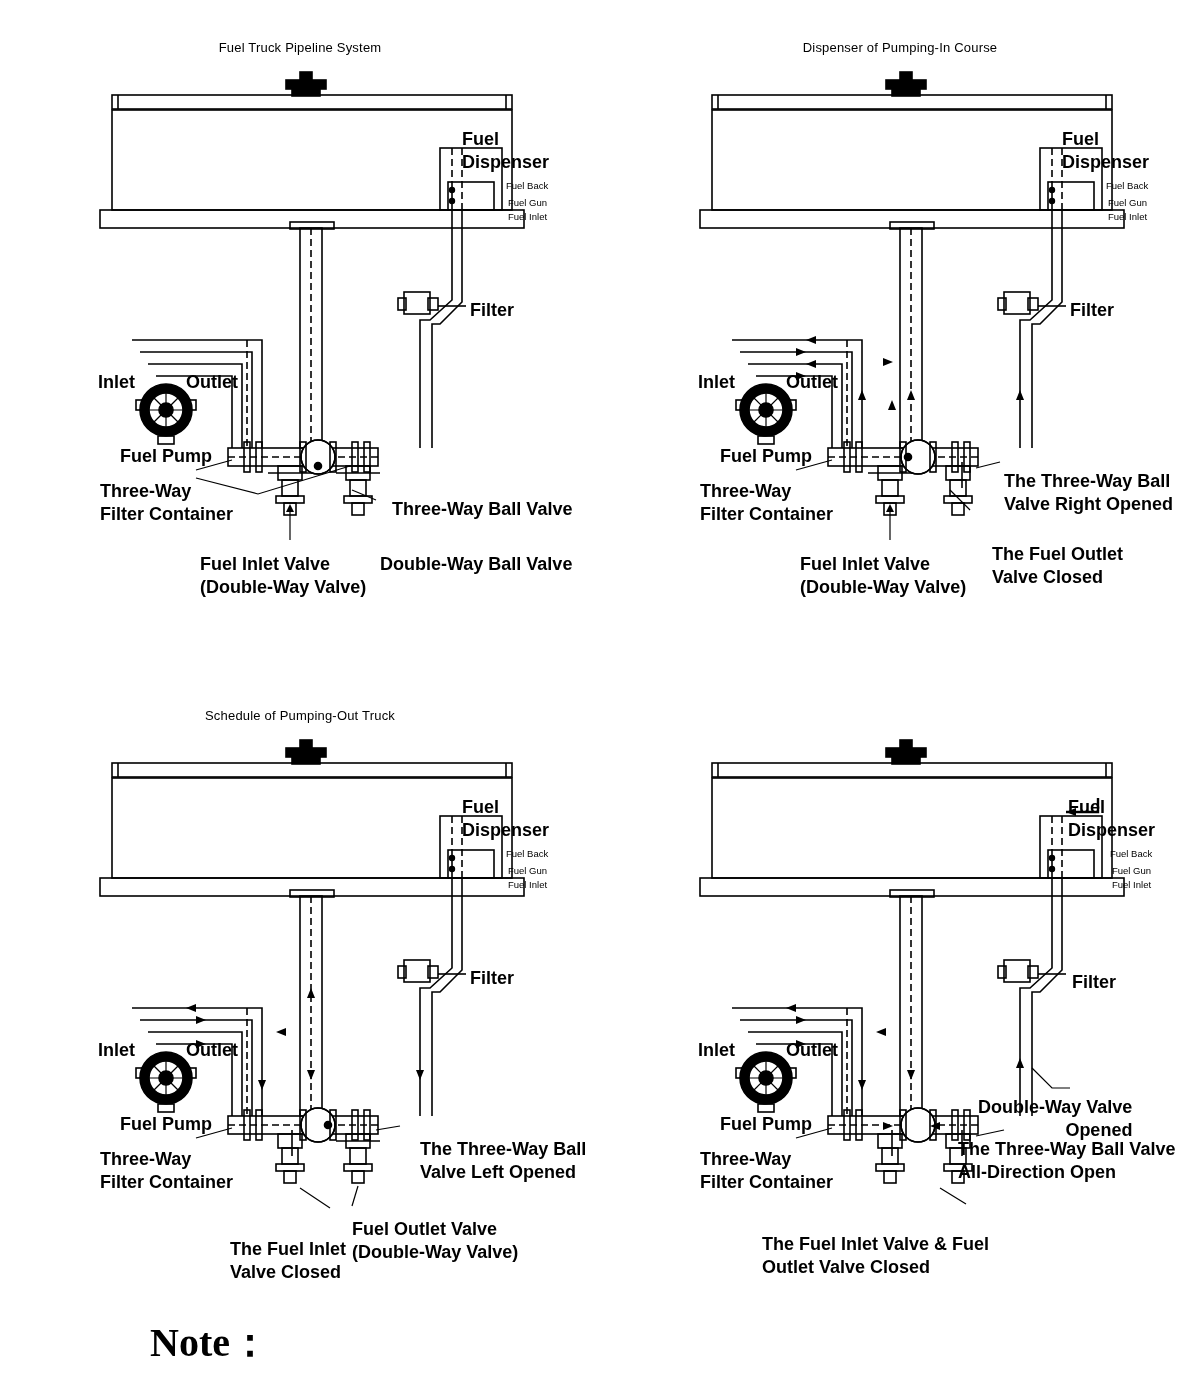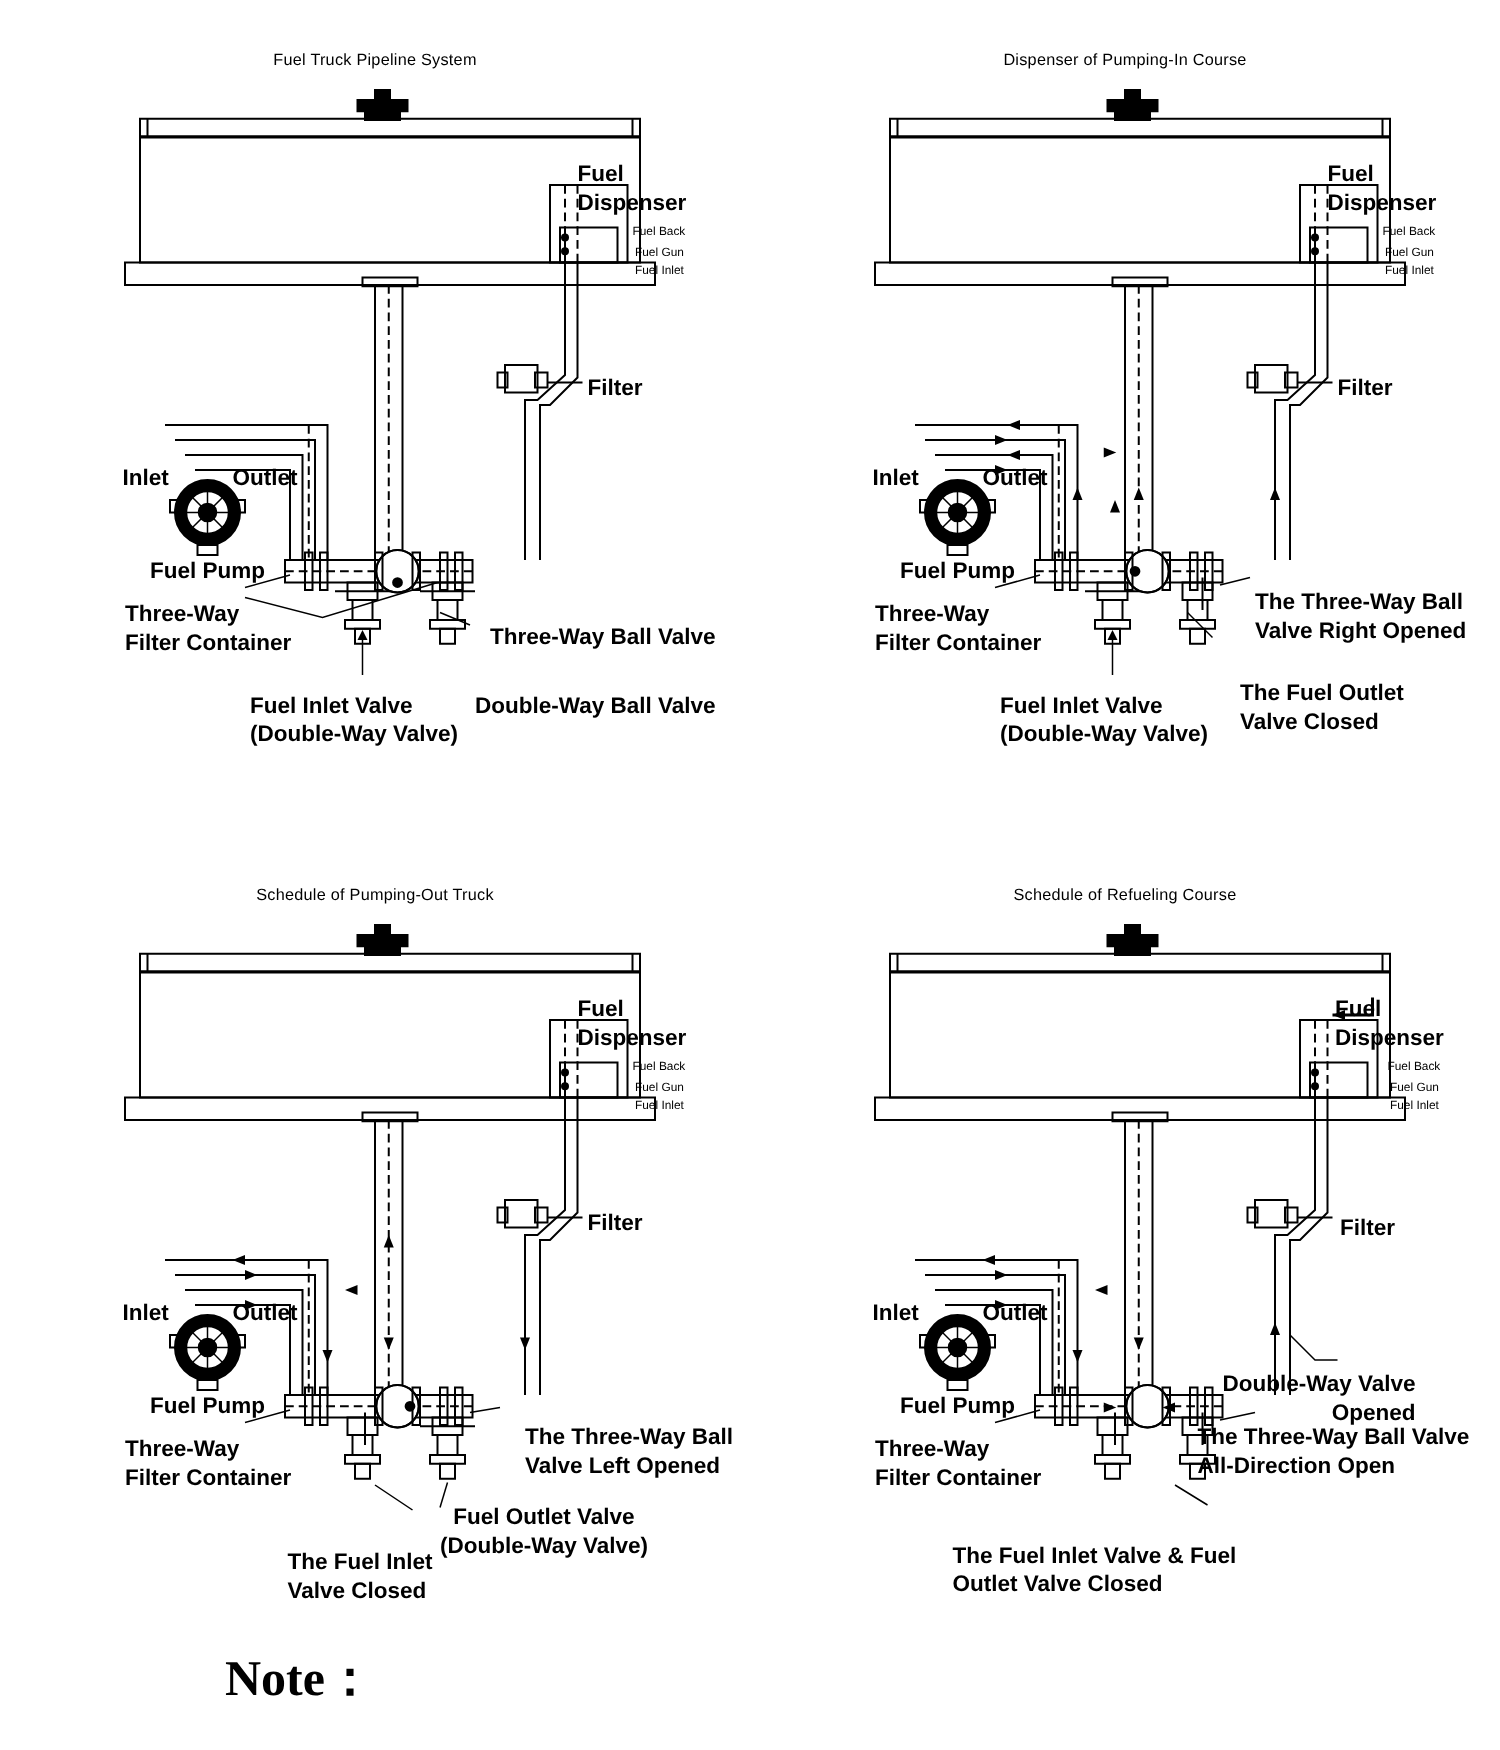--- a/index.html
+++ b/index.html
@@ -63,21 +63,20 @@
     width: 1200px;
     height: 95px;
   }
   .note-word {
     position: absolute;
     left: 150px;
     top: 10px;
     font-size: 40px;
     font-weight: bold;
     font-family: "Liberation Serif", serif;
-    margin-left: 30px;
   }
   .note-lines {
     position: absolute;
     left: 272px;
     top: 15px;
     font-size: 15.5px;
     font-weight: bold;
     line-height: 1.85;
   }
   svg { display: block; }
@@ -401,29 +400,28 @@
       <div class="lbl small" style="left:476px; top:127px;">Fuel Gun</div>
       <div class="lbl small" style="left:476px; top:141px;">Fuel Inlet</div>
       <div class="lbl" style="left:470px; top:229px;">Filter</div>
       <div class="lbl" style="left:98px; top:301px;">Inlet</div>
       <div class="lbl" style="left:186px; top:301px;">Outlet</div>
       <div class="lbl" style="left:120px; top:375px;">Fuel Pump</div>
       <div class="lbl" style="left:100px; top:410px;">Three-Way
 Filter Container</div>
       <div class="lbl" style="left:420px; top:400px;">The Three-Way Ball
 Valve Left Opened</div>
-      <div class="lbl" style="left:352px; top:464px;text-align:center;">Fuel Outlet Valve
+      <div class="lbl" style="left:352px; top:480px;">Fuel Outlet Valve
 (Double-Way Valve)</div>
       <div class="lbl" style="left:230px; top:500px;">The Fuel Inlet
 Valve Closed</div>
     </div>
   </div>
 
   <div class="panel" style="left:600px; top:668px;">
-    <div class="panel-title">Schedule of Refueling Course</div>
     <div class="diagram-area">
       <svg width="600" height="560" viewBox="0 0 600 560">
         <g class="st" stroke-width="1.6">
           <rect x="112" y="40" width="400" height="100"></rect>
           <rect x="112" y="25" width="400" height="14"></rect>
           <line x1="118" y1="25" x2="118" y2="39"></line>
           <line x1="506" y1="25" x2="506" y2="39"></line>
           <rect x="286" y="10" width="40" height="9" fill="#000"></rect>
           <rect x="292" y="19" width="28" height="7" fill="#000"></rect>
           <rect x="300" y="2" width="12" height="9" fill="#000"></rect>

